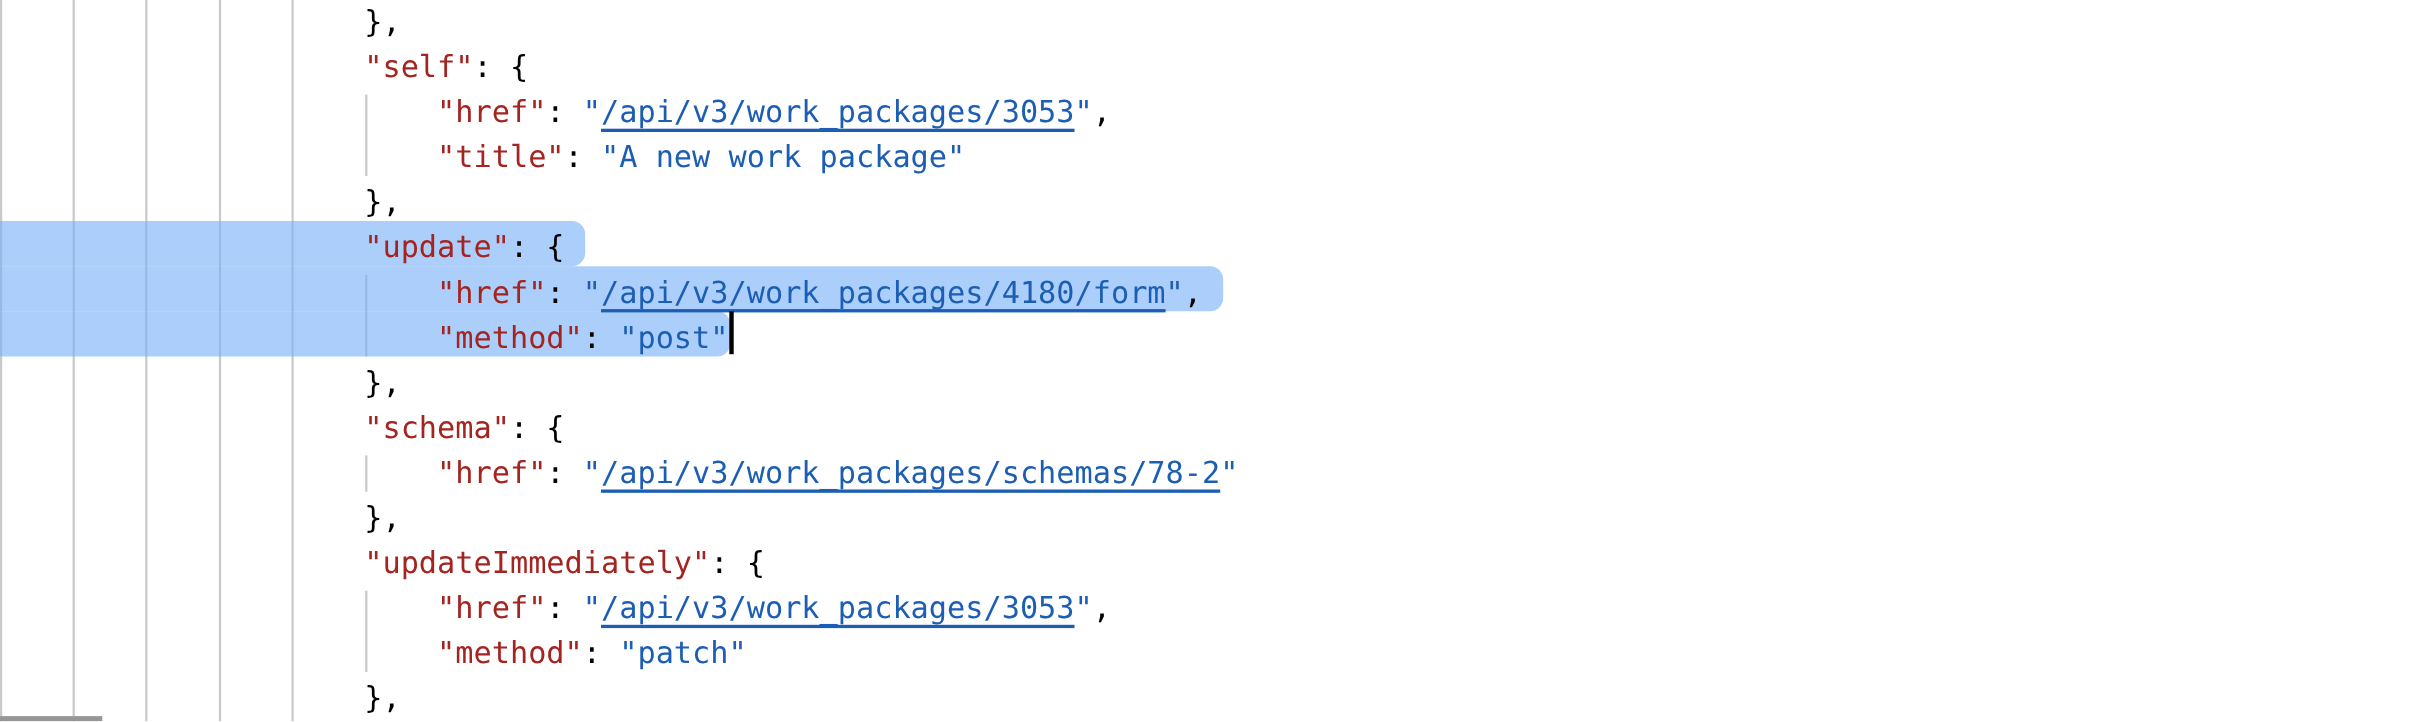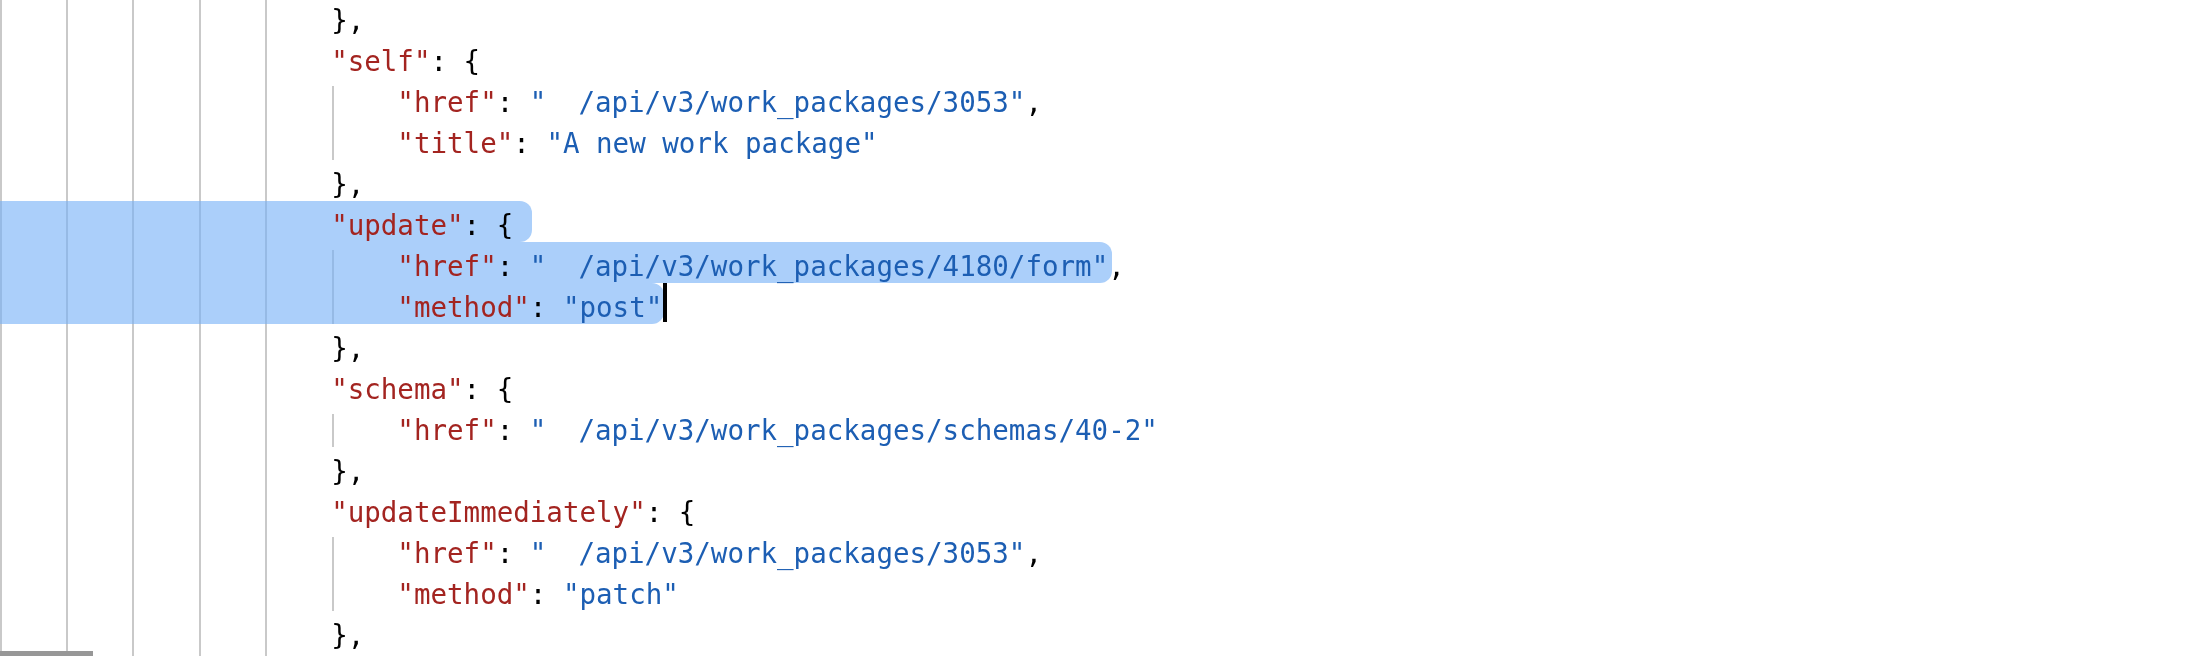--- a/index.html
+++ b/index.html
@@ -33,24 +33,24 @@
     background:var(--selection-fill);opacity:0.62;
     border-radius:0 12px 12px 0;
     z-index:2;
   }
   .caret{position:absolute;top:-4px;width:4px;height:39px;background:var(--caret);z-index:4;}
   .seg.key{color:var(--key);}
   .seg.punct{color:var(--punctuation);}
   .seg.string{color:var(--string);}
   .seg.link{
     color:var(--link);
+    text-decoration:underline;
     text-decoration-thickness:3px;
     text-underline-offset:6px;
     cursor:pointer;
-    margin-left:32px;
   }
   .hbar{position:absolute;left:0;top:651px;width:93px;height:5px;background:var(--scrollbar-thumb);z-index:5;}
 </style>
 </head>
 <body>
 
 <div class="viewport">
   <div class="guides">
       <div class="guide" style="left: calc(0ch);"></div>
       <div class="guide" style="left: calc(4ch);"></div>
@@ -66,21 +66,21 @@
       <div class="row"><span class="line" style="padding-left: 20ch;"><span class="seg punct">},</span></span></div>
       <div class="row"><span class="line" style="padding-left: 20ch;"><span class="seg key">"self"</span><span class="seg punct">: {</span></span></div>
       <div class="row"><span class="line" style="padding-left: 24ch;"><span class="seg key">"href"</span><span class="seg punct">: </span><span class="seg string">"</span><a class="seg link">/api/v3/work_packages/3053</a><span class="seg string">"</span><span class="seg punct">,</span></span></div>
       <div class="row"><span class="line" style="padding-left: 24ch;"><span class="seg key">"title"</span><span class="seg punct">: </span><span class="seg string">"A new work package"</span></span></div>
       <div class="row"><span class="line" style="padding-left: 20ch;"><span class="seg punct">},</span></span></div>
       <div class="row"><div class="sel" style="width: 532.25px;"></div><span class="line" style="padding-left: 20ch;"><span class="seg key">"update"</span><span class="seg punct">: {</span></span></div>
       <div class="row"><div class="sel" style="width: 1111.75px;"></div><span class="line" style="padding-left: 24ch;"><span class="seg key">"href"</span><span class="seg punct">: </span><span class="seg string">"</span><a class="seg link">/api/v3/work_packages/4180/form</a><span class="seg string">"</span><span class="seg punct">,</span></span></div>
       <div class="row"><div class="sel" style="width: 664.266px;"></div><span class="line" style="padding-left: 24ch;"><span class="seg key">"method"</span><span class="seg punct">: </span><span class="seg string">"post"</span></span><div class="caret" style="left: 663.266px;"></div></div>
       <div class="row"><span class="line" style="padding-left: 20ch;"><span class="seg punct">},</span></span></div>
       <div class="row"><span class="line" style="padding-left: 20ch;"><span class="seg key">"schema"</span><span class="seg punct">: {</span></span></div>
-      <div class="row"><span class="line" style="padding-left: 24ch;"><span class="seg key">"href"</span><span class="seg punct">: </span><span class="seg string">"</span><a class="seg link">/api/v3/work_packages/schemas/40-2</a><span class="seg string">"</span></span></div>
+      <div class="row"><span class="line" style="padding-left: 24ch;"><span class="seg key">"href"</span><span class="seg punct">: </span><span class="seg string">"</span><a class="seg link">/api/v3/work_packages/schemas/78-2</a><span class="seg string">"</span></span></div>
       <div class="row"><span class="line" style="padding-left: 20ch;"><span class="seg punct">},</span></span></div>
       <div class="row"><span class="line" style="padding-left: 20ch;"><span class="seg key">"updateImmediately"</span><span class="seg punct">: {</span></span></div>
       <div class="row"><span class="line" style="padding-left: 24ch;"><span class="seg key">"href"</span><span class="seg punct">: </span><span class="seg string">"</span><a class="seg link">/api/v3/work_packages/3053</a><span class="seg string">"</span><span class="seg punct">,</span></span></div>
       <div class="row"><span class="line" style="padding-left: 24ch;"><span class="seg key">"method"</span><span class="seg punct">: </span><span class="seg string">"patch"</span></span></div>
       <div class="row"><span class="line" style="padding-left: 20ch;"><span class="seg punct">},</span></span></div>
     </div>
   <div class="hbar"></div>
 </div>
 
 </body></html>

